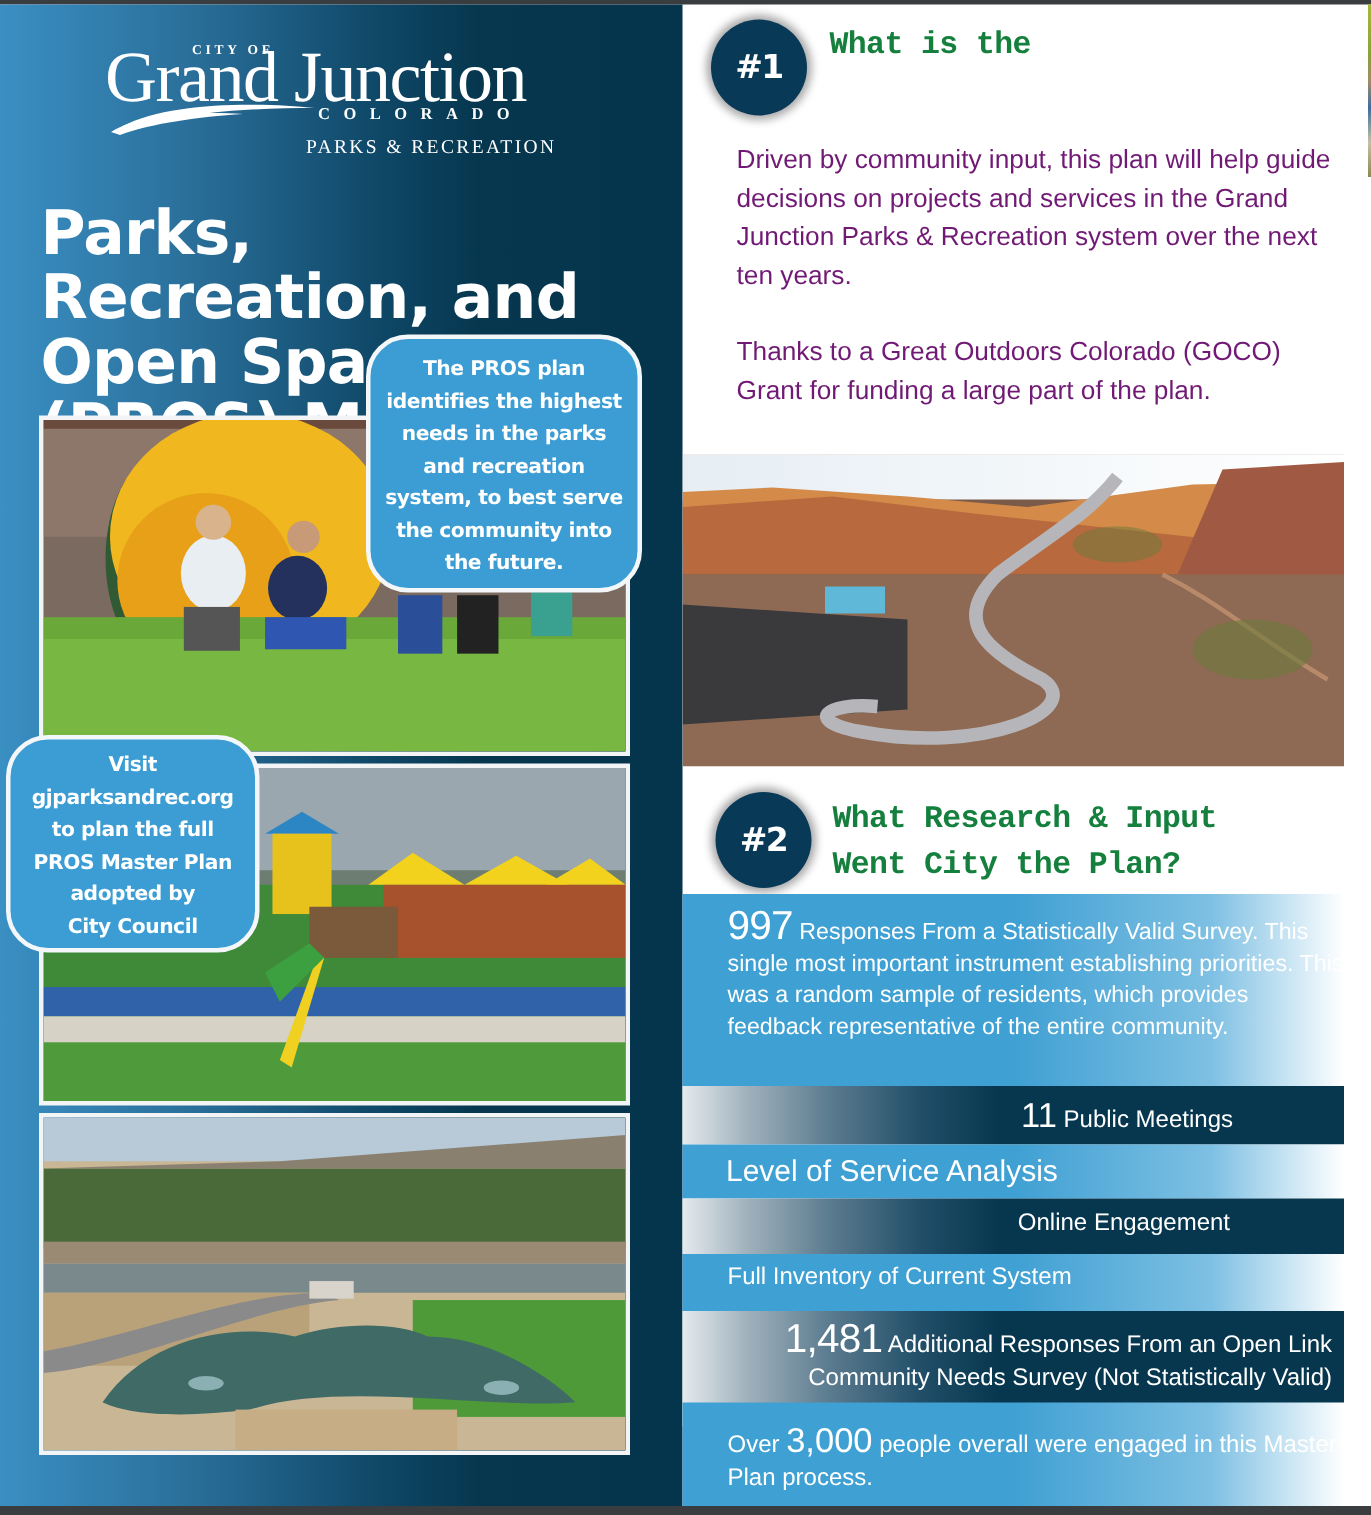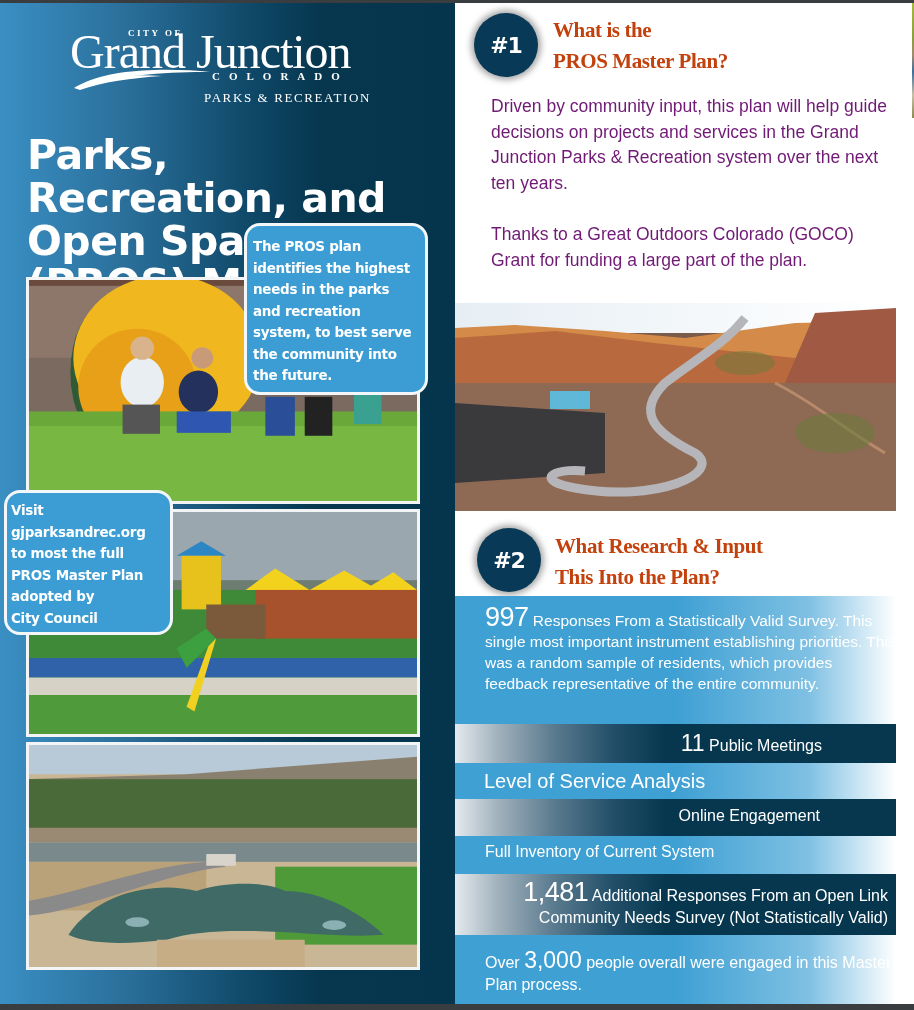--- a/index.html
+++ b/index.html
@@ -29,38 +29,38 @@
 
   .photo {
     position: absolute; left: 26px; width: 394px; border: 3px solid #f2f4f5; overflow: hidden;
   }
   .photo svg { display: block; width: 100%; height: 100%; }
   .photo-1 { top: 277px; height: 227px; }
   .photo-2 { top: 509px; height: 228px; }
   .photo-3 { top: 742px; height: 228px; }
 
   .callout {
-    position: absolute; background: #3b9dd3; border: 3px solid #f4f7f9; border-radius: 16px;
-    color: #fff; font-weight: bold; text-align: left; font-family: "DejaVu Sans", sans-serif;
+    position: absolute; background: #3b9dd3; border: 3px solid #f4f7f9; border-radius: 28px;
+    color: #fff; font-weight: bold; text-align: center; font-family: "DejaVu Sans", sans-serif;
     letter-spacing: -0.3px;
   }
   .callout-pros { left: 244px; top: 223px; width: 184px; height: 172px; font-size: 13.5px; line-height: 21.5px; padding: 10px 6px; }
   .callout-visit { left: 4px; top: 490px; width: 169px; height: 145px; font-size: 13.5px; line-height: 21.5px; padding: 7px 4px; }
 
   
   .badge {
     position: absolute; width: 64px; height: 64px; border-radius: 50%; background: #083a57;
     color: #fff; font-weight: bold; font-size: 22px; display: flex; align-items: center; justify-content: center;
     box-shadow: 0 0 6px 3px rgba(0,0,0,0.35); font-family: "DejaVu Sans", sans-serif; letter-spacing: -1px;
   }
   .badge-1 { left: 474px; top: 13px; }
   .badge-2 { left: 477px; top: 528px; }
   .section-title {
-    position: absolute; color: #c2410c; font-weight: bold; font-size: 21px; line-height: 31px;
-    font-family: Liberation Serif, serif; letter-spacing: -0.4px;
+    position: absolute; color: #15803d; font-weight: bold; font-size: 21px; line-height: 31px;
+    font-family: Liberation Mono, monospace; letter-spacing: -0.4px;
   }
   .title-1 { left: 553px; top: 15px; }
   .title-2 { left: 555px; top: 531px; }
 
   .body-text {
     position: absolute; left: 491px; width: 400px; color: #701a75; font-size: 17.5px; line-height: 25.5px;
     font-family: "Liberation Sans", sans-serif;
   }
   .para-1 { top: 94px; }
   .para-2 { top: 222px; }
@@ -165,32 +165,31 @@
     <rect x="130" y="200" width="150" height="28" fill="#c6ad86"></rect>
     <rect x="180" y="112" width="30" height="12" fill="#d8d4cc"></rect>
   </svg>
 </div>
 
 <div class="callout callout-pros">The PROS plan identifies the highest needs in the parks and recreation system, to best serve the community into the future.</div>
 
 <div class="callout callout-visit">
   <div>Visit</div>
   <div>gjparksandrec.org</div>
-  <div>to most the full</div>
+  <div>to plan the full</div>
   <div>PROS Master Plan</div>
   <div>adopted by</div>
   <div>City Council</div>
 </div>
 
 <div class="edge-sliver"></div>
 
 <div class="badge badge-1">#1</div>
 <div class="section-title title-1">
   <div>What is the</div>
-  <div>PROS Master Plan?</div>
 </div>
 <p class="body-text para-1">Driven by community input, this plan will help guide decisions on projects and services in the Grand Junction Parks &amp; Recreation system over the next ten years.</p>
 <p class="body-text para-2">Thanks to a Great Outdoors Colorado (GOCO) Grant for funding a large part of the plan.</p>
 
 <div class="right-photo">
   <svg viewBox="0 0 441 208" preserveAspectRatio="none">
     <defs>
       <linearGradient id="sky" x1="0" y1="0" x2="1" y2="0">
         <stop offset="0" stop-color="#e6eef4"></stop>
         <stop offset="1" stop-color="#ffffff"></stop>
@@ -207,21 +206,21 @@
     <path d="M290,15 C270,40 250,50 210,80 C180,110 200,130 240,150 C270,170 200,200 120,185 C80,178 95,165 130,168" stroke="#b6b6ba" stroke-width="9" fill="none"></path>
     <path d="M320,80 C360,100 380,120 430,150" stroke="#b88a6a" stroke-width="3" fill="none"></path>
     <ellipse cx="380" cy="130" rx="40" ry="20" fill="#6a7a3c" opacity="0.6"></ellipse>
     <ellipse cx="290" cy="60" rx="30" ry="12" fill="#6a7a3c" opacity="0.5"></ellipse>
   </svg>
 </div>
 
 <div class="badge badge-2">#2</div>
 <div class="section-title title-2">
   <div>What Research &amp; Input</div>
-  <div>This Into the Plan?</div>
+  <div>Went City the Plan?</div>
 </div>
 
 <div class="band band-light band-997">
   <span class="big-num">997</span><span> Responses From a Statistically Valid Survey. This single most important instrument establishing priorities.  This was a random sample of residents, which provides feedback representative of the entire community.</span>
 </div>
 
 <div class="band band-dark band-meetings">
   <span class="mid-num">11</span><span> Public Meetings</span>
 </div>
 

